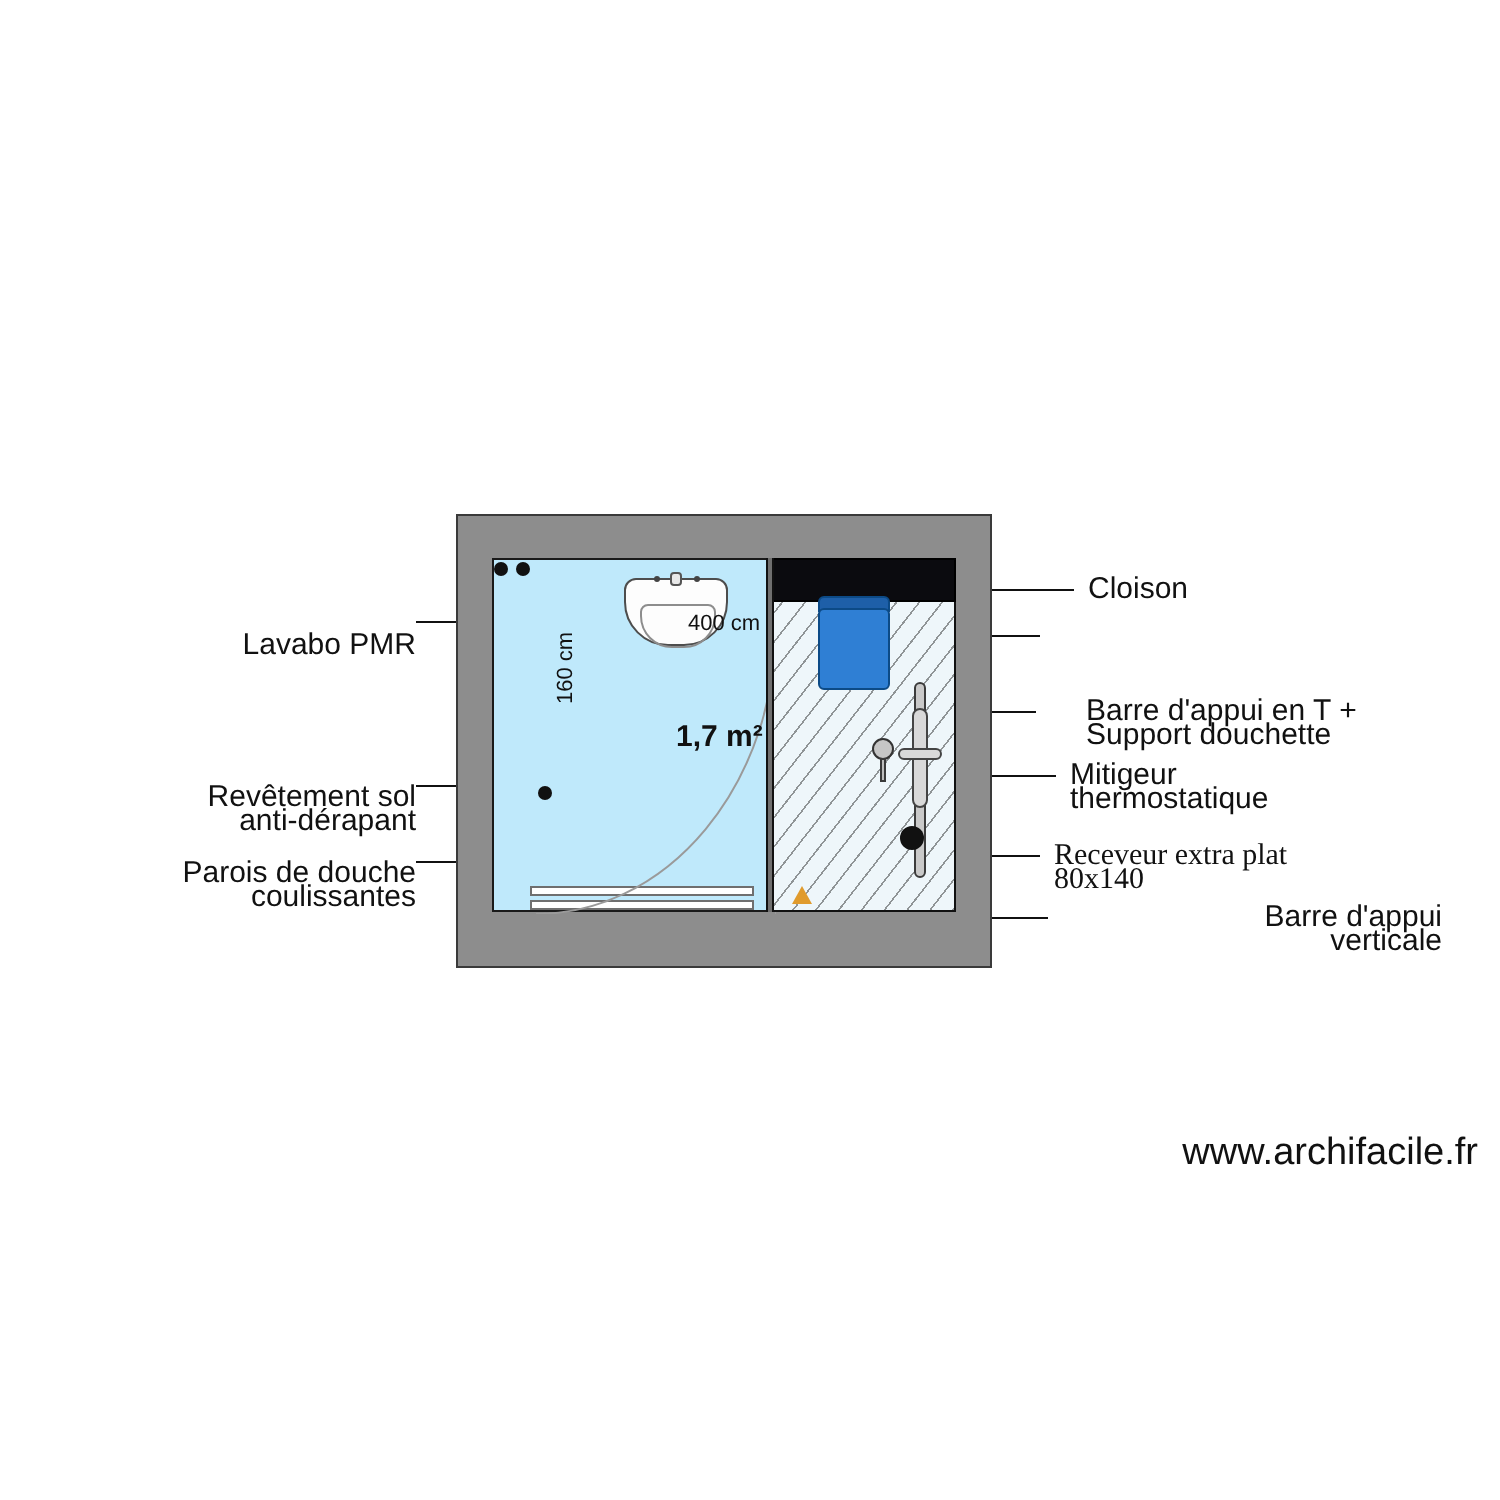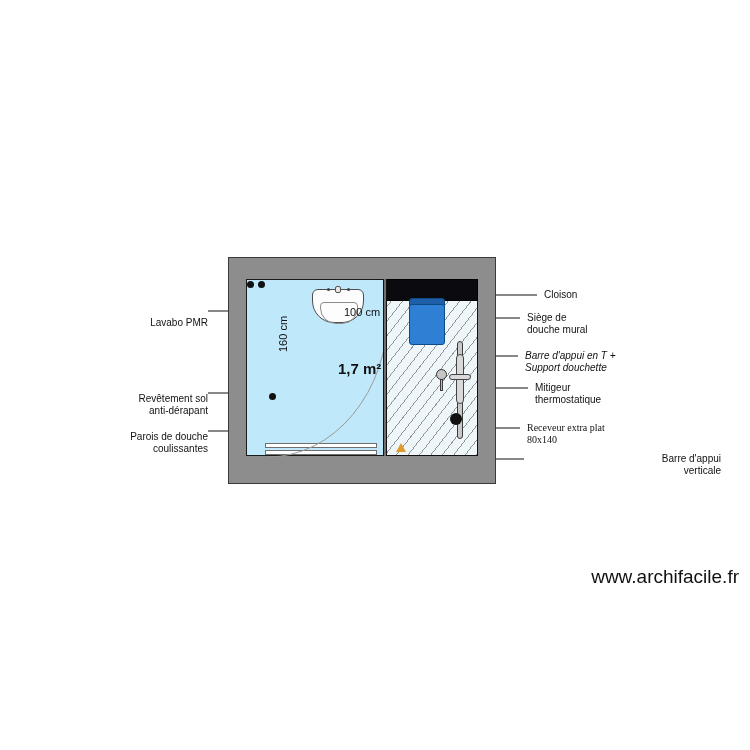--- a/index.html
+++ b/index.html
@@ -308,21 +308,21 @@
     top: 360px;
     font-size: 15px;
     font-weight: bold;
     color: #111;
     white-space: nowrap;
   }
 
   
   .lbl {
     position: absolute;
-    font-size: 10px;
+    font-size: 15px;
     line-height: 12px;
     color: #111;
     white-space: pre-line;
   }
   .lbl.right { text-align: left; }
   .lbl.left  { text-align: right; margin-top: 12px; }
   svg.leaders {
     position: absolute;
     left: 0; top: 0;
     width: 750px; height: 750px;
@@ -393,34 +393,32 @@
       <div class="basin-hole-r"></div>
     </div>
 
     <div class="dot dot-a"></div>
     <div class="dot dot-b"></div>
     <div class="dot dot-floor"></div>
 
     <div class="plan-outline"></div>
   </div>
 
-  <div class="dim dim-top">100 cm</div>
+  <div class="dim dim-top">400 cm</div>
   <div class="dim dim-left">160 cm</div>
   <div class="area-label">1,7 m²</div>
 
   <div class="lbl left" style="left:58px; top:305px; width:150px;">Lavabo PMR</div>
   <div class="lbl left" style="left:58px; top:419px; width:150px;">Parois de douche
 coulissantes</div>
   <div class="lbl left" style="left:58px; top:381px; width:150px;">Revêtement sol
 anti-dérapant</div>
 
   <div class="lbl right" style="left:544px; top:289px; width:190px;">Cloison</div>
-  <div class="lbl right" style="left:527px; top:312px; width:190px;">Siège de
-douche mural</div>
-  <div class="lbl right" style="left:525px; top:350px; width:200px;font-style:italic;">Barre d'appui en T +
+  <div class="lbl right" style="left:543px; top:350px; width:200px;">Barre d'appui en T +
 Support douchette</div>
   <div class="lbl right" style="left:535px; top:382px; width:190px;">Mitigeur
 thermostatique</div>
   <div class="lbl right" style="left:527px; top:422px; width:195px;font-family:Liberation Serif, serif;">Receveur extra plat
 80x140</div>
   <div class="lbl right" style="left:531px; top:453px; width:190px;text-align:right;">Barre d'appui
 verticale</div>
 
   <div class="site">www.archifacile.fr</div>
 </div>

